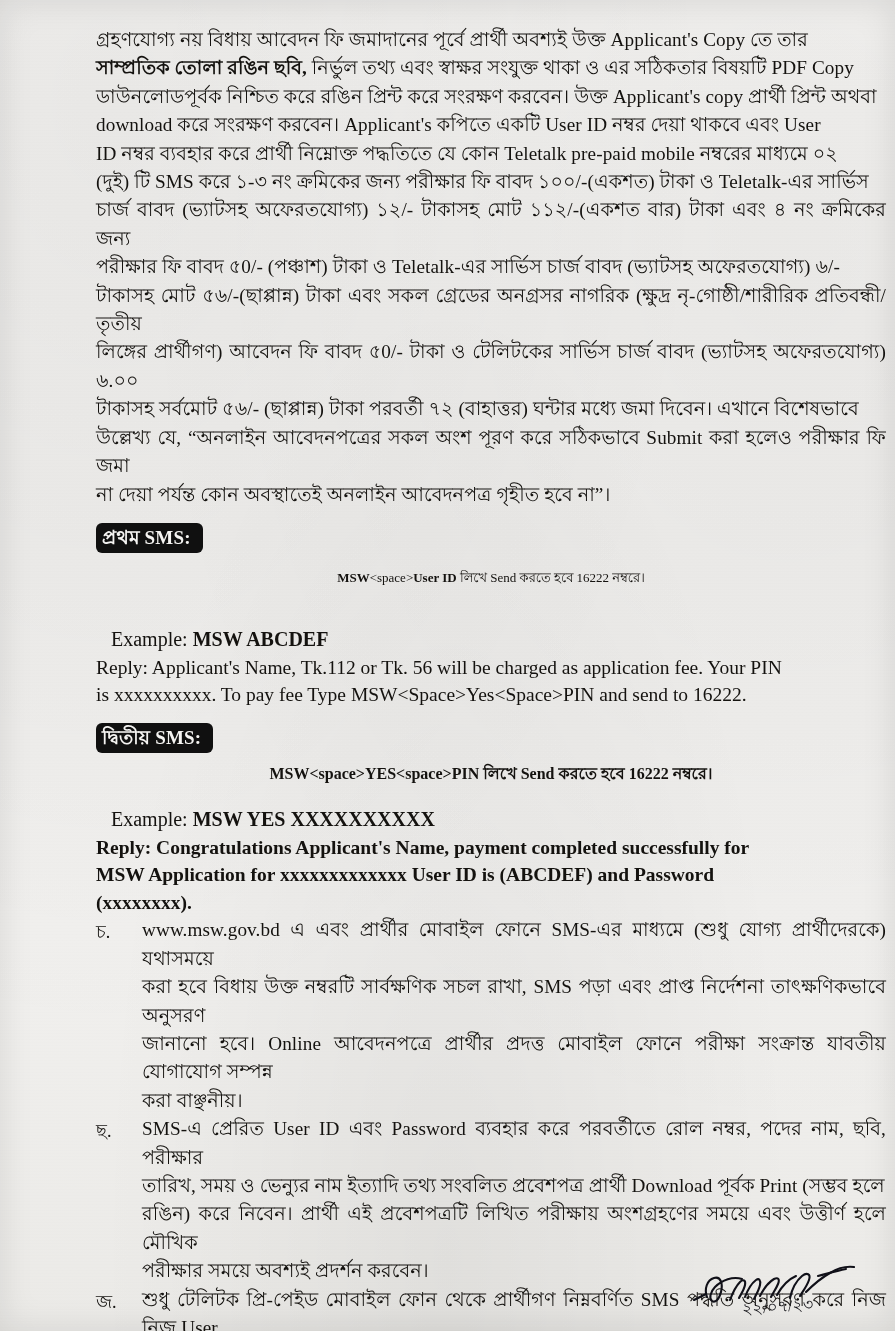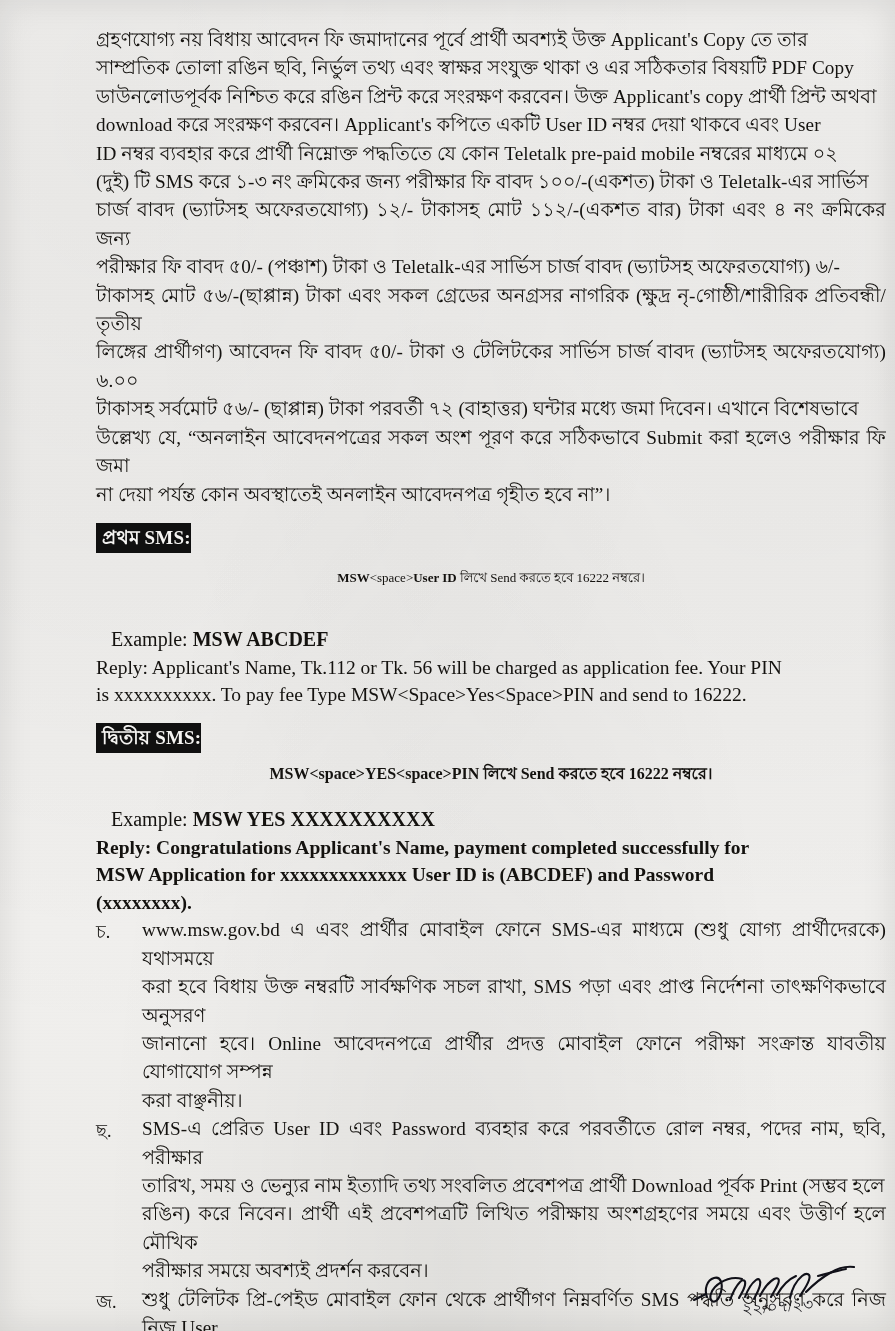--- a/index.html
+++ b/index.html
@@ -66,23 +66,24 @@
   .marker-body { flex: 1 1 auto; }
 
   
   .inv-head {
     display: inline-block;
     background: #101010;
     color: #f5f4f2;
     font-weight: bold;
     font-size: 19px;
     line-height: 25px;
-    padding: 2px 0 3px 6px;
+    padding: 2px 12px 3px 6px;
     letter-spacing: 0.2px;
     white-space: nowrap;
+    border-radius: 6px;
   }
   .head-wrap { margin: 14px 0 4px 0; }
 
   .center-line {
     text-align: center;
     font-size: 13px;
     line-height: 30px;
     font-weight: bold;
     margin: 10px 0 0 0;
   }
@@ -105,21 +106,21 @@
   .example .val { font-weight: bold; }
   .reply {
     font-size: 19.5px;
     line-height: 27.5px;
     margin: 0;
     text-align: justify;
   }
   .reply.bold { font-weight: bold; }
   .gap-md { height: 16px; }
 
-  .bold { font-weight: normal; }
+  .bold { font-weight: bold; }
 
   
   .signature {
     position: absolute;
     left: 690px;
     top: 1256px;
     width: 180px;
     height: 64px;
   }
   .sig-ink {

